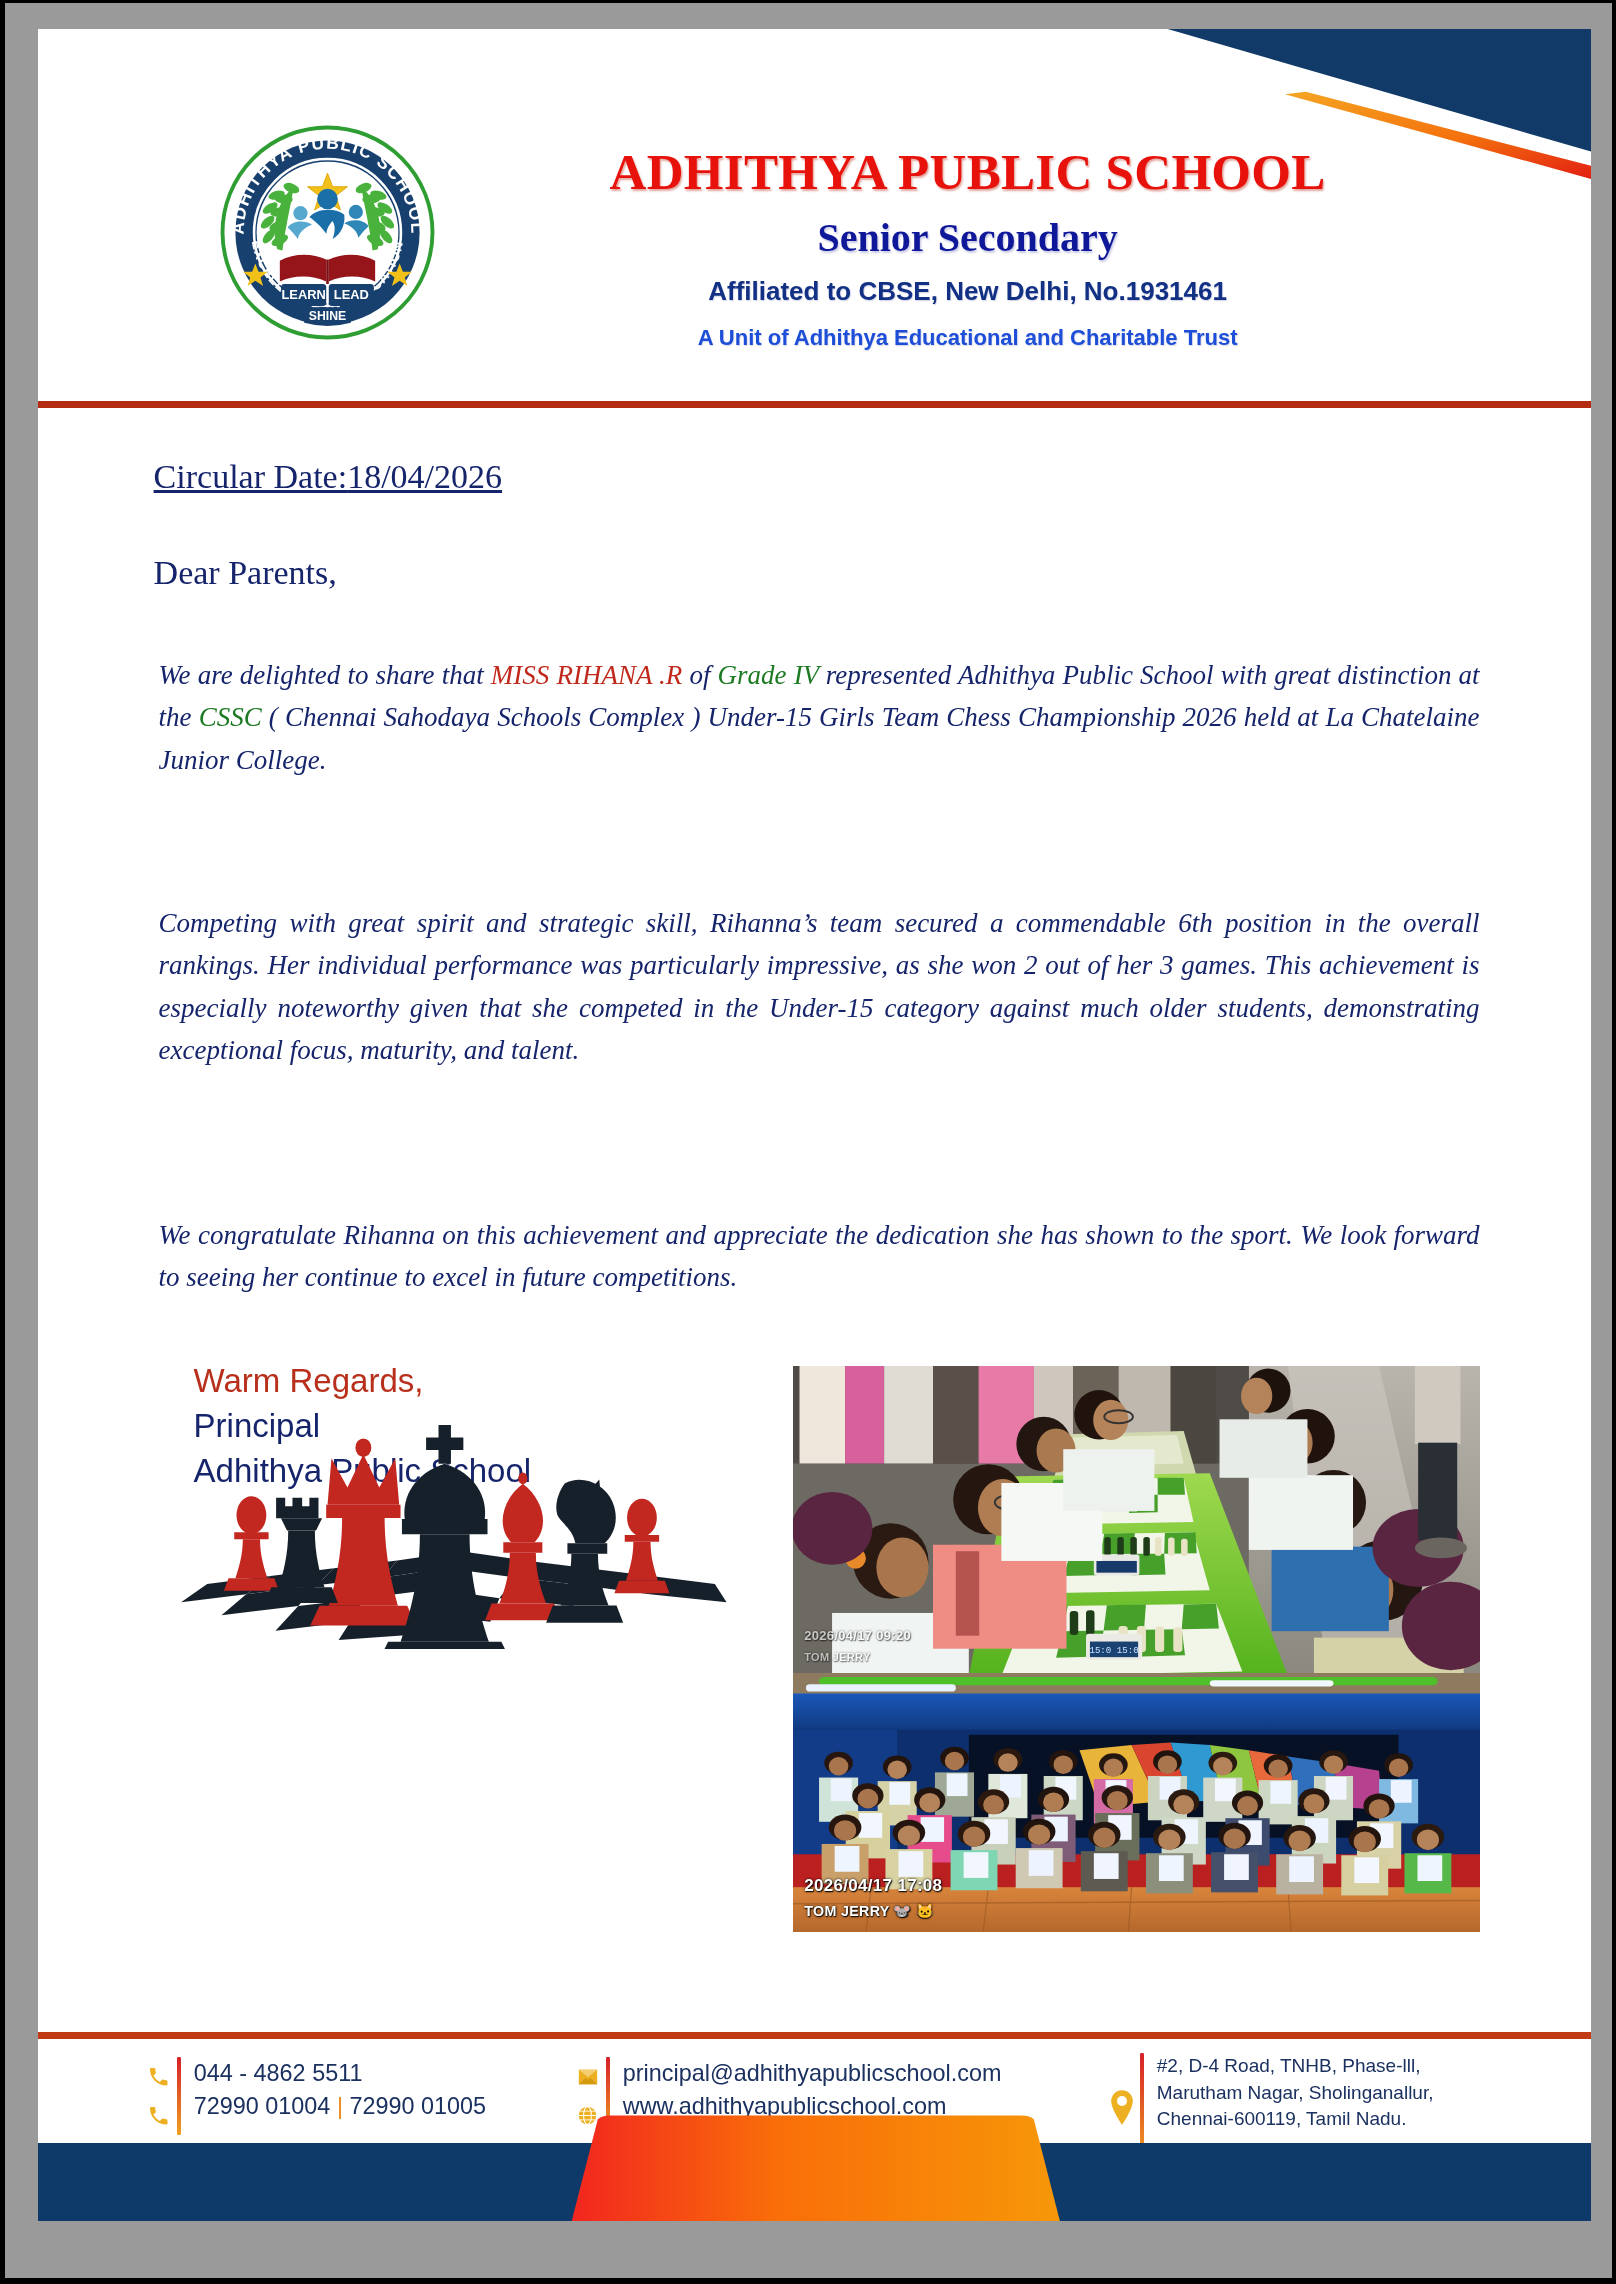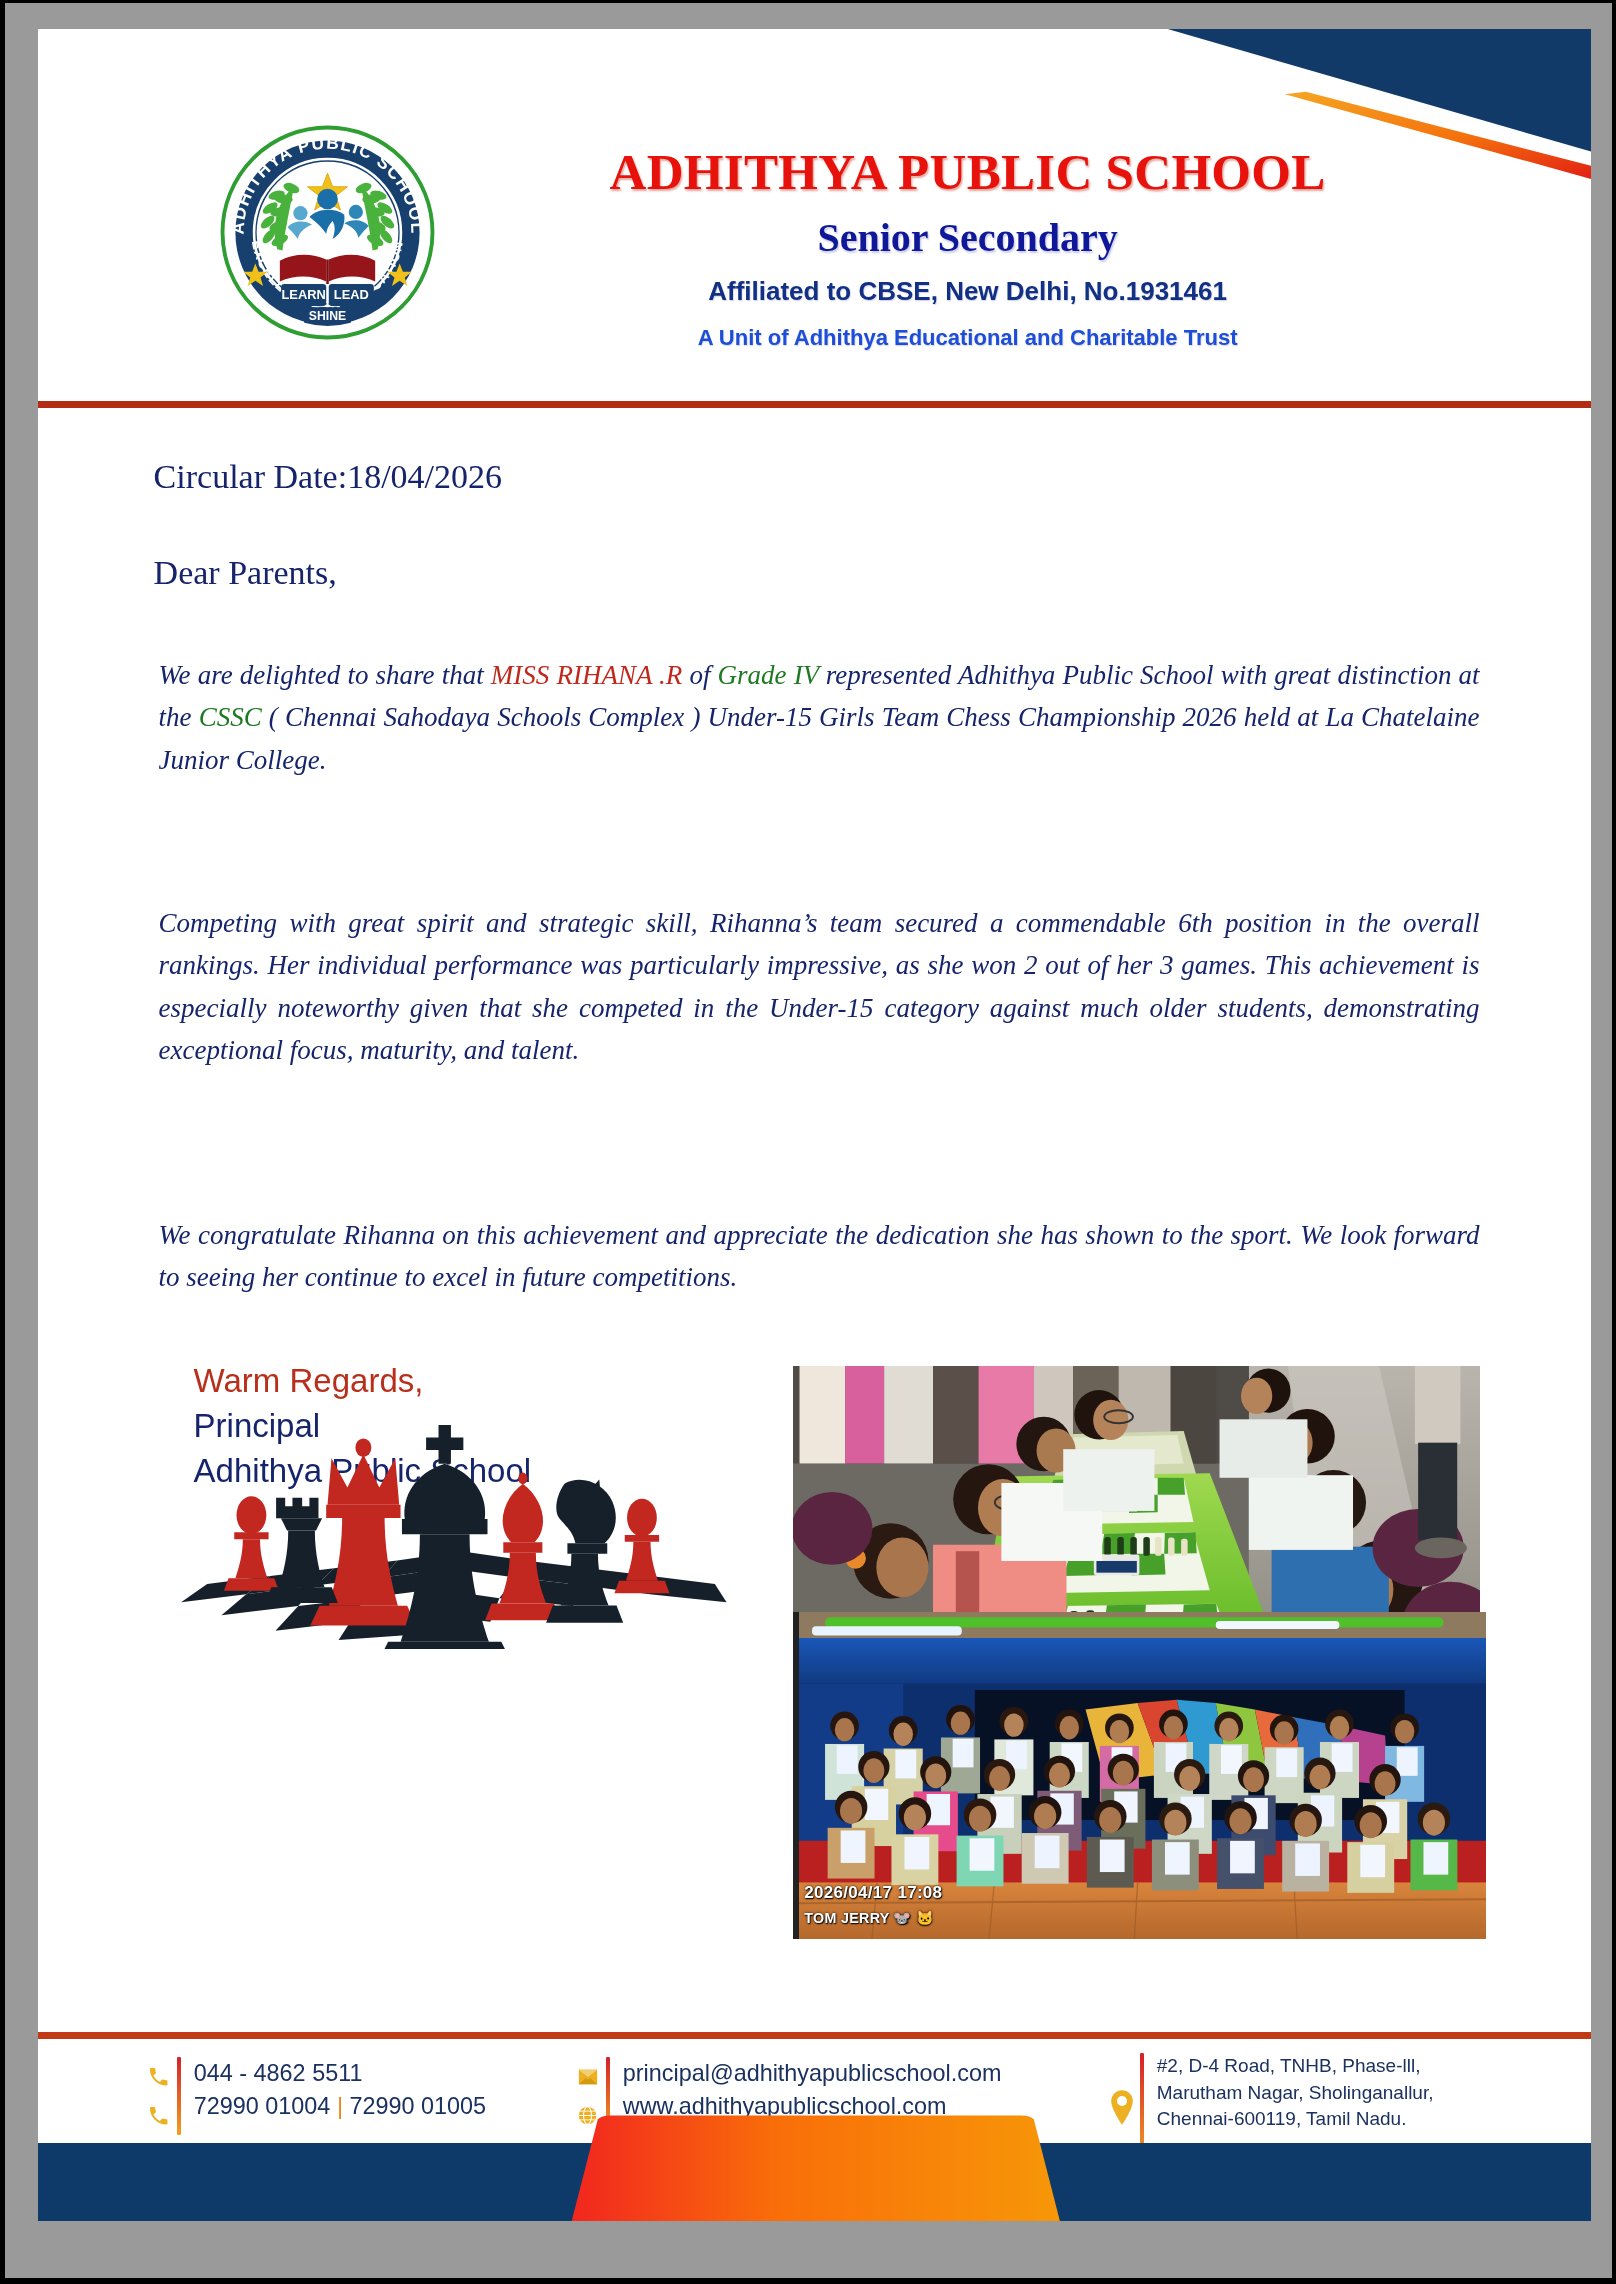--- a/index.html
+++ b/index.html
@@ -114,20 +114,21 @@
     position: absolute;
     left: 0; top: 390px;
     width: 1553px;
   }
   #circ-date {
     position: absolute;
     left: 116px; top: 39px;
     font-size: 34px;
     color: #15246b;
     font-family: "Liberation Serif", serif;
+    text-decoration: underline;
   }
   #dear {
     position: absolute;
     left: 116px; top: 127px;
     font-size: 34px;
     color: #15246b;
     font-family: "Liberation Serif", serif;
     margin-top: 8px;
   }
   .para {
@@ -166,21 +167,21 @@
     width: 586px; height: 371px;
   }
 
   
   .photo {
     position: absolute;
     overflow: hidden;
     background: #222;
   }
   #photo1 { left: 755px; top: 1337px; width: 687px; height: 310px; }
-  #photo2 { left: 755px; top: 1583px; width: 687px; height: 327px; padding-left: 6px; }
+  #photo2 { left: 755px; top: 1644px; width: 687px; height: 259px; }
   .photo svg { display: block; width: 100%; height: 100%; }
   .stamp {
     position: absolute;
     left: 11.7px;
     font-family: "Liberation Sans", sans-serif;
     font-weight: bold;
     color: #fff;
     text-shadow: 0 0 2.6px rgba(0,0,0,.9), 0.7px 0.7px 1.3px #000;
     letter-spacing: 0.3px;
   }

